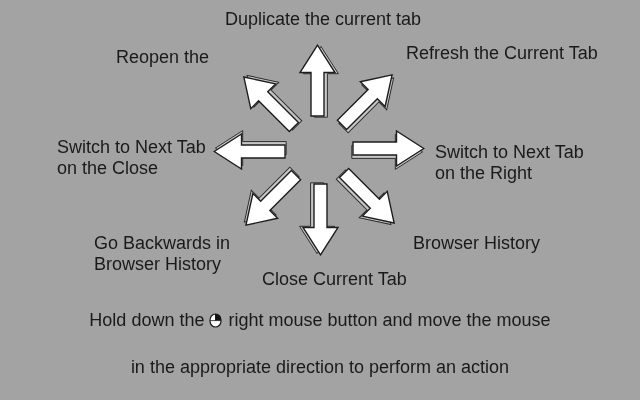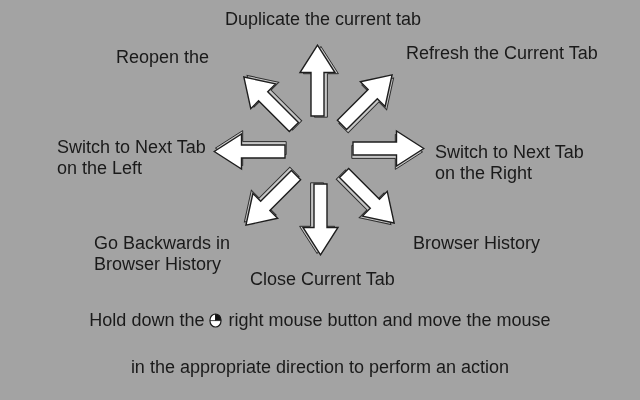--- a/index.html
+++ b/index.html
@@ -9,21 +9,21 @@
     color:#1a1a1a;font-size:18px;line-height:21px;font-weight:400;
   }
   .label{position:absolute;white-space:nowrap;}
   .lbl-duplicate{left:225px;top:9px;}
   .lbl-reopen{left:116px;top:37px;margin-top:10px;}
   .lbl-refresh{left:406px;top:43px;}
   .lbl-next-left{left:57px;top:137px;}
   .lbl-next-right{left:435px;top:142px;}
   .lbl-back{left:94px;top:233px;}
   .lbl-forward{left:413px;top:233px;}
-  .lbl-close{left:250px;top:269px;text-align:center;}
+  .lbl-close{left:262px;top:269px;text-align:center;}
   .arrow{
     position:absolute;left:297px;top:44px;width:44px;height:74px;
     transform-origin:22px 106px;
   }
   .footer-line{position:absolute;left:0;width:640px;text-align:center;white-space:nowrap;}
   .footer-1{top:310px;}
   .footer-2{top:357px;}
   .mouse-icon{display:inline-block;vertical-align:-2px;margin:0 2px 0 5px;}
 </style>
 </head>
@@ -38,21 +38,21 @@
   <div class="label lbl-reopen">
     <div>Reopen the</div>
   </div>
 
   <div class="label lbl-refresh">
     <div>Refresh the Current Tab</div>
   </div>
 
   <div class="label lbl-next-left">
     <div>Switch to Next Tab</div>
-    <div>on the Left</div>
+    <div>on the Close</div>
   </div>
 
   <div class="label lbl-next-right">
     <div>Switch to Next Tab</div>
     <div>on the Right</div>
   </div>
 
   <div class="label lbl-back">
     <div>Go Backwards in</div>
     <div>Browser History</div>

